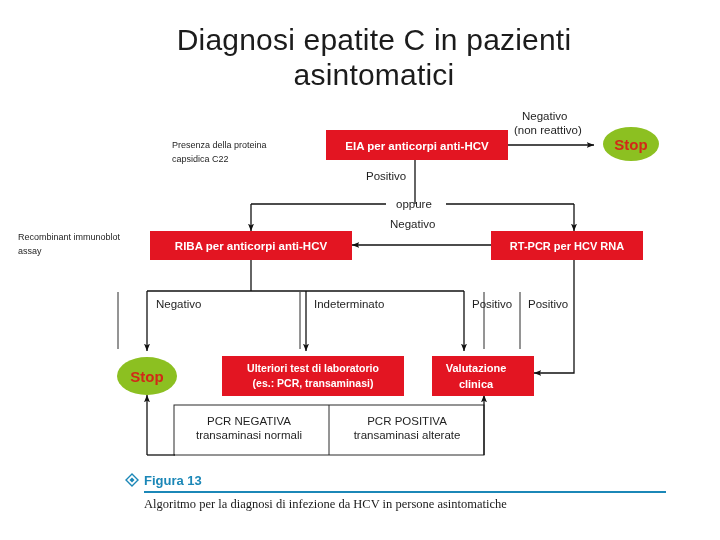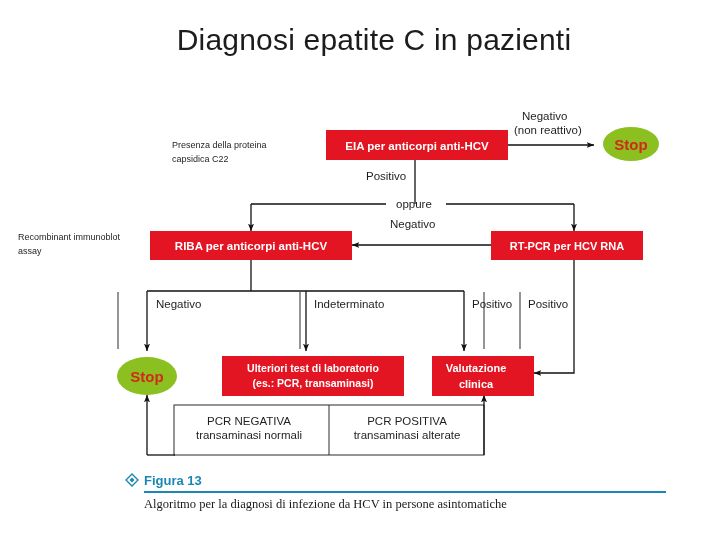--- a/index.html
+++ b/index.html
@@ -89,20 +89,21 @@
     fill: #1a1a1a;
   }
 </style>
 </head>
 <body>
 
 <div id="slide">
 
   <div id="slide-title">
     <div>Diagnosi epatite C in pazienti</div>
+    <div>asintomatici</div>
   </div>
 
   <div id="figure-area">
     <svg id="flow-svg" width="720" height="432" viewBox="0 0 720 432">
       <defs>
         <marker id="arr" markerWidth="9" markerHeight="9" refX="7.4" refY="3.4" orient="auto" markerUnits="userSpaceOnUse">
           <path d="M0,0.4 L7.6,3.4 L0,6.4 L1.8,3.4 Z" fill="#111111"></path>
         </marker>
       </defs>
 

